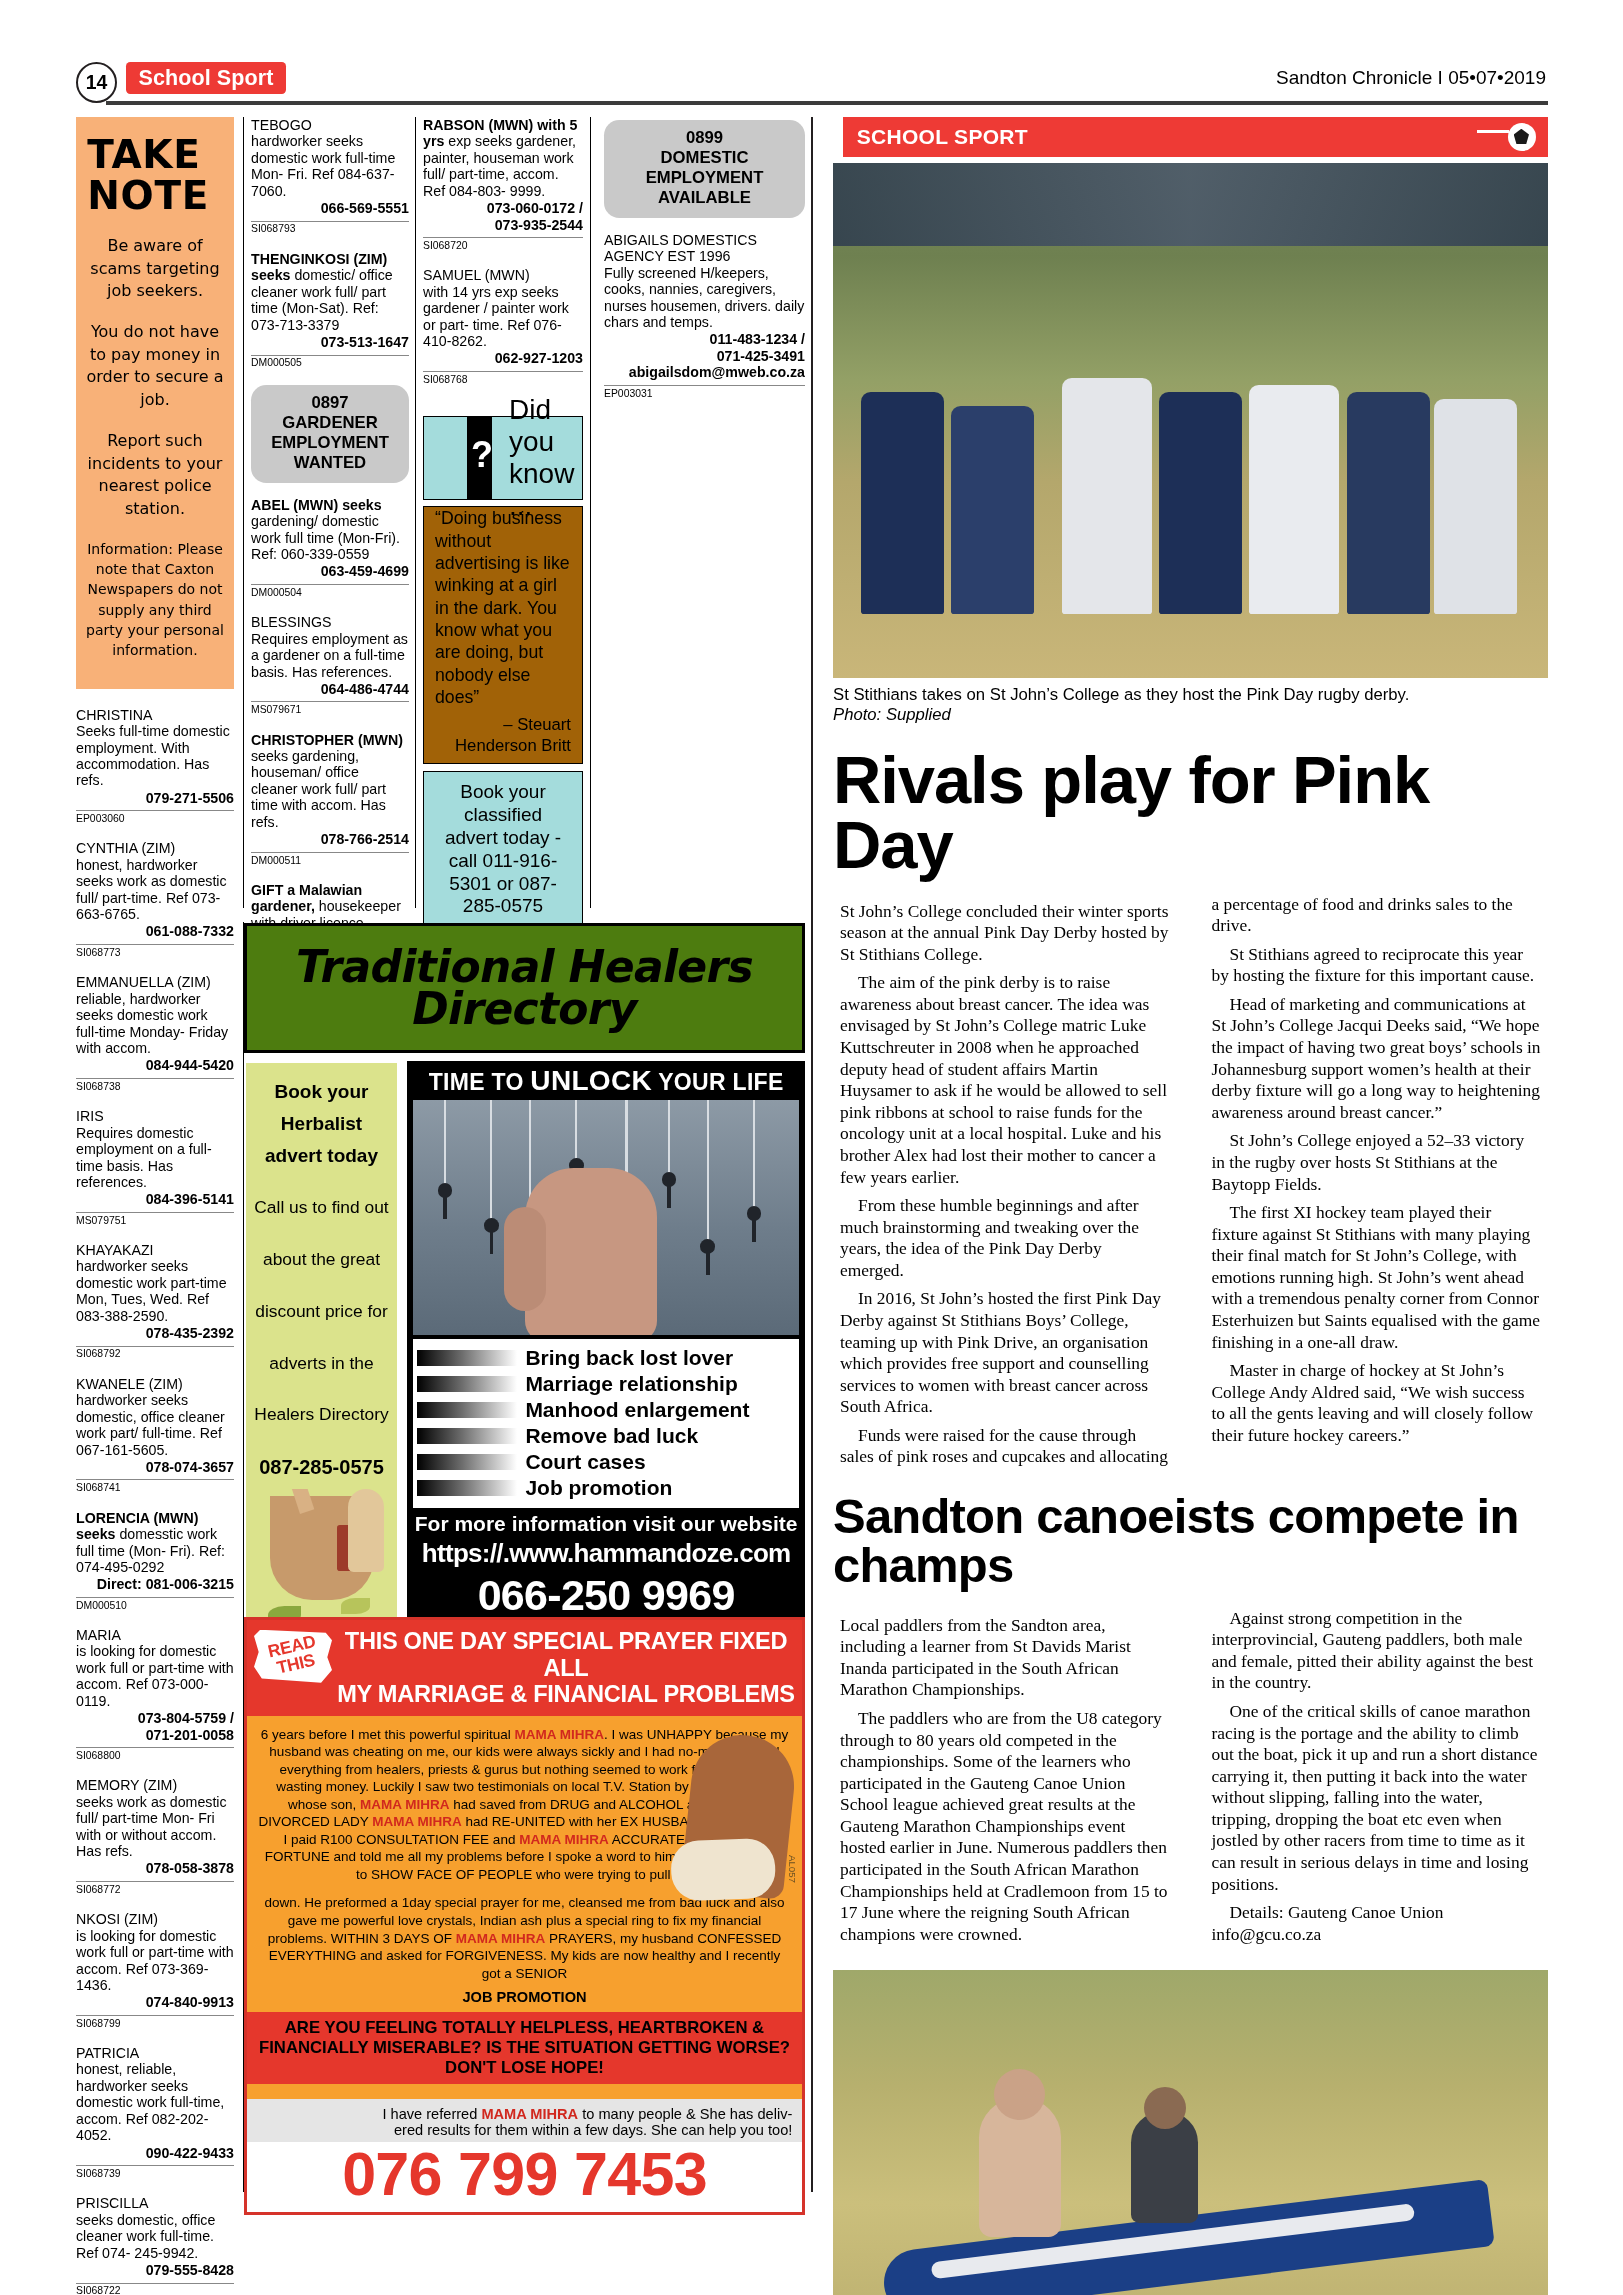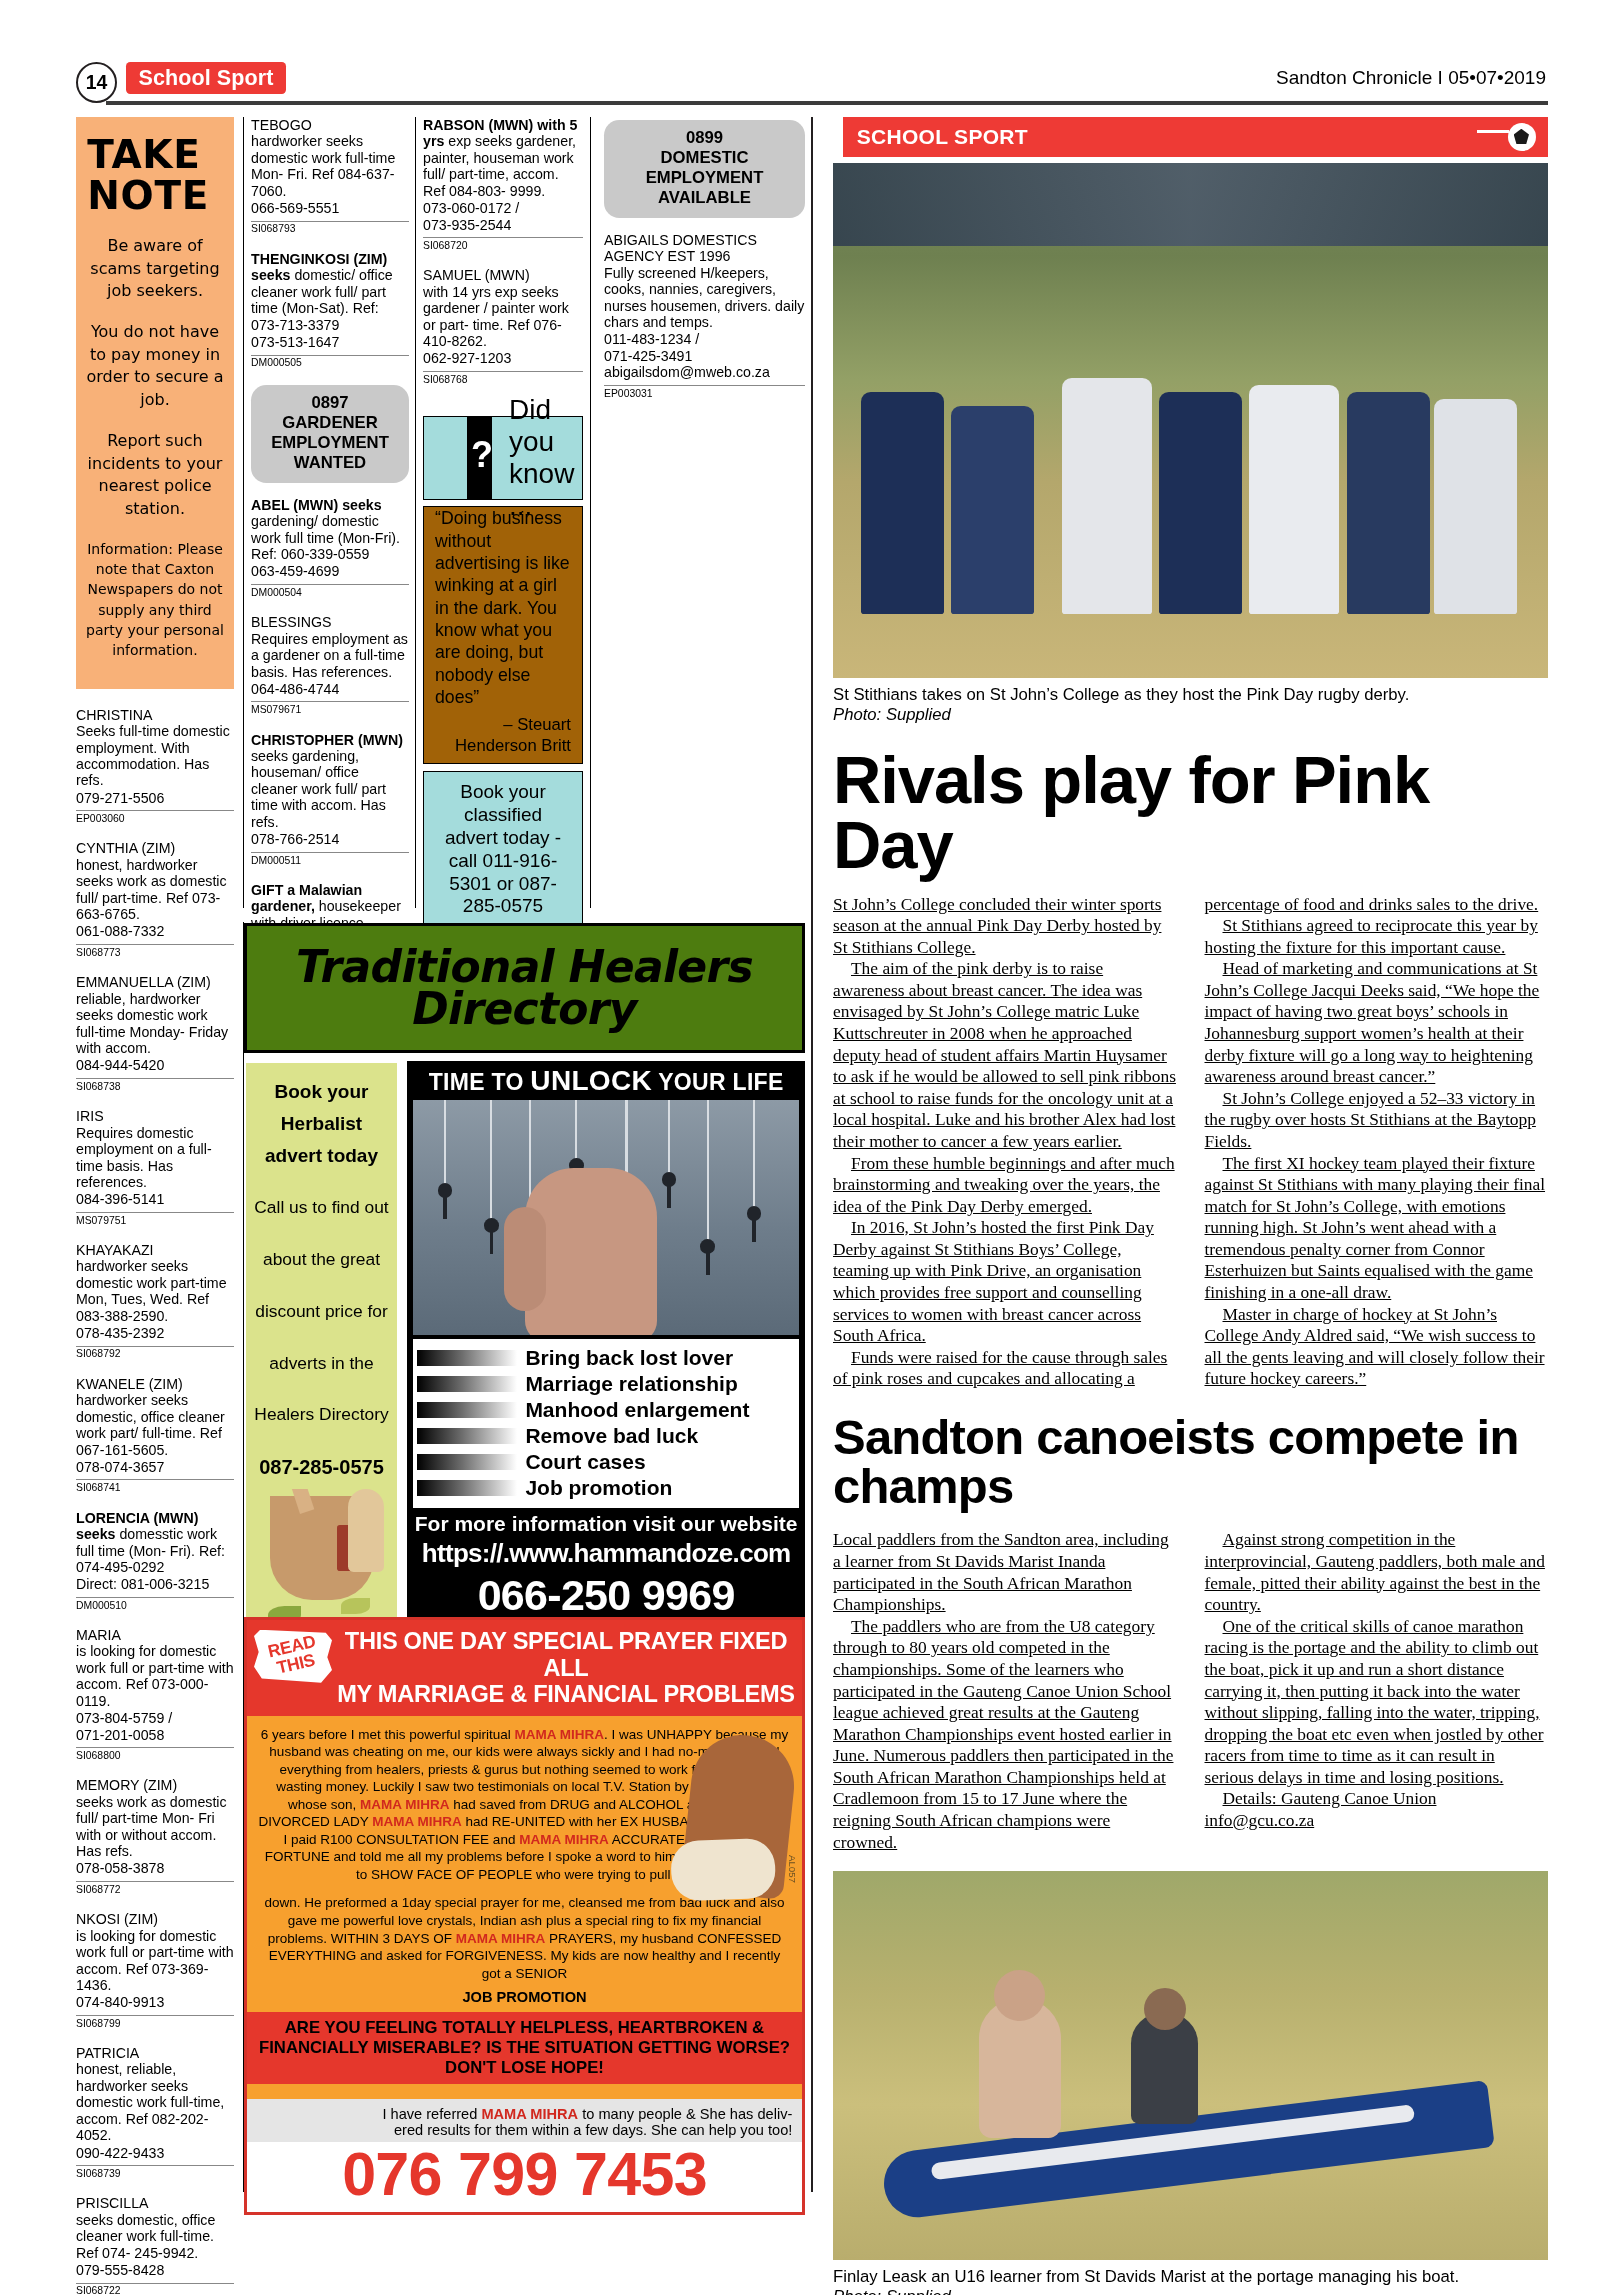--- a/index.html
+++ b/index.html
@@ -26,21 +26,21 @@
 
   .take-note{background:#f8b178;width:158px;padding:18px 7px 28px;box-sizing:border-box;text-align:center;}
   .tn-title{font-family:"DejaVu Sans",sans-serif;font-weight:700;font-size:39px;line-height:1.05;letter-spacing:0.7px;text-align:left;padding-left:4.2px;}
   .tn-body{font-family:"DejaVu Sans",sans-serif;font-size:16px;line-height:1.42;margin-top:18px;}
   .tn-body p{margin:0 0 18px;}
   .tn-info{font-family:"DejaVu Sans",sans-serif;font-size:14px;line-height:1.45;margin-top:4.2px;}
 
   .ad{margin:0 0 15.3px;font-size:14.2px;line-height:1.16;}
   .ad .nm{display:block;text-align:left;font-weight:400;}
   .ad .txt{display:block;}
-  .ad .ph{display:block;text-align:left;font-weight:400;margin-top:0.7px;}
+  .ad .ph{display:block;text-align:right;font-weight:700;margin-top:0.7px;}
   .ad .code{display:block;text-align:left;font-size:10.4px;position:relative;padding-top:4.9px;margin-top:2.1px;}
   .ad .code:before{content:"";position:absolute;left:0;right:0;top:2.1px;height:0.7px;background:#888;}
 
   .grey-head{background:#c9c9c9;border-radius:15.3px;padding:8.3px 4.2px 9.7px;text-align:center;
              font-family:"Liberation Sans Narrow","Liberation Sans",sans-serif;font-weight:700;font-size:16.7px;line-height:1.2;margin:2.8px 0 14px;}
 
   
   .dyk{background:#a4dcdc;border:1.4px solid #000;height:82px;position:relative;display:flex;align-items:center;}
   .dyk .bar{position:absolute;left:43px;top:0;bottom:0;width:25px;background:#000;}
   .dyk .qm{position:absolute;left:47px;top:19.4px;color:#fff;font-size:36px;font-weight:700;line-height:1;}
@@ -130,21 +130,21 @@
   .crowd{position:absolute;left:0;right:0;top:0;height:83px;background:linear-gradient(90deg,#2d3b4e,#49566b,#2d3b4e);opacity:.85;}
   .pl{position:absolute;bottom:64px;border-radius:9.7px 9.7px 2.8px 2.8px;}
   .cap{font-size:16.7px;line-height:1.2;margin-top:7px;}
   .cap .it{font-style:italic;}
 
   h1.head1{font-family:"Liberation Sans Narrow","Liberation Sans",sans-serif;font-weight:700;font-size:67px;line-height:.96;
      letter-spacing:-1.1px;margin:23.6px 0 16.7px;}
   h1.head2{font-family:"Liberation Sans Narrow","Liberation Sans",sans-serif;font-weight:700;font-size:49px;line-height:1;
      letter-spacing:-0.8px;margin:23.6px 0 18px;}
   .twocol{column-count:2;column-gap:28px;font-family:"Liberation Serif",serif;font-size:17.4px;line-height:1.24;text-align:left;}
-  .twocol p{margin:0;text-indent:18px;text-decoration:underline;}
+  .twocol p{margin:7px;text-indent:18px;}
   .twocol p.first{text-indent:0;}
 
   .photo2{height:389px;margin-top:18px;position:relative;overflow:hidden;
     background:linear-gradient(180deg,#9fa86a 0%,#b7b06e 30%,#cbbf7c 60%,#b9ad6d 100%);}
   .boat{position:absolute;left:49px;bottom:76px;width:611px;height:67px;background:#1b3f86;border-radius:35px 9.7px 9.7px 35px;transform:rotate(-7deg);}
   .boat:after{content:"";position:absolute;left:49px;top:15.3px;width:486px;height:16.7px;background:#e8eaee;border-radius:8.3px;}
   .paddler{position:absolute;left:146px;bottom:122px;width:82px;height:139px;background:#d7b69b;border-radius:39px 39px 12.5px 12.5px;}
   .paddler:before{content:"";position:absolute;left:15.3px;top:-29px;width:51px;height:51px;border-radius:50%;background:#caa287;}
   .paddler2{position:absolute;left:298px;bottom:136px;width:67px;height:111px;background:#3b3f46;border-radius:30.5px 30.5px 8.3px 8.3px;}
   .paddler2:before{content:"";position:absolute;left:12.5px;top:-25px;width:42px;height:42px;border-radius:50%;background:#8a6a52;}

